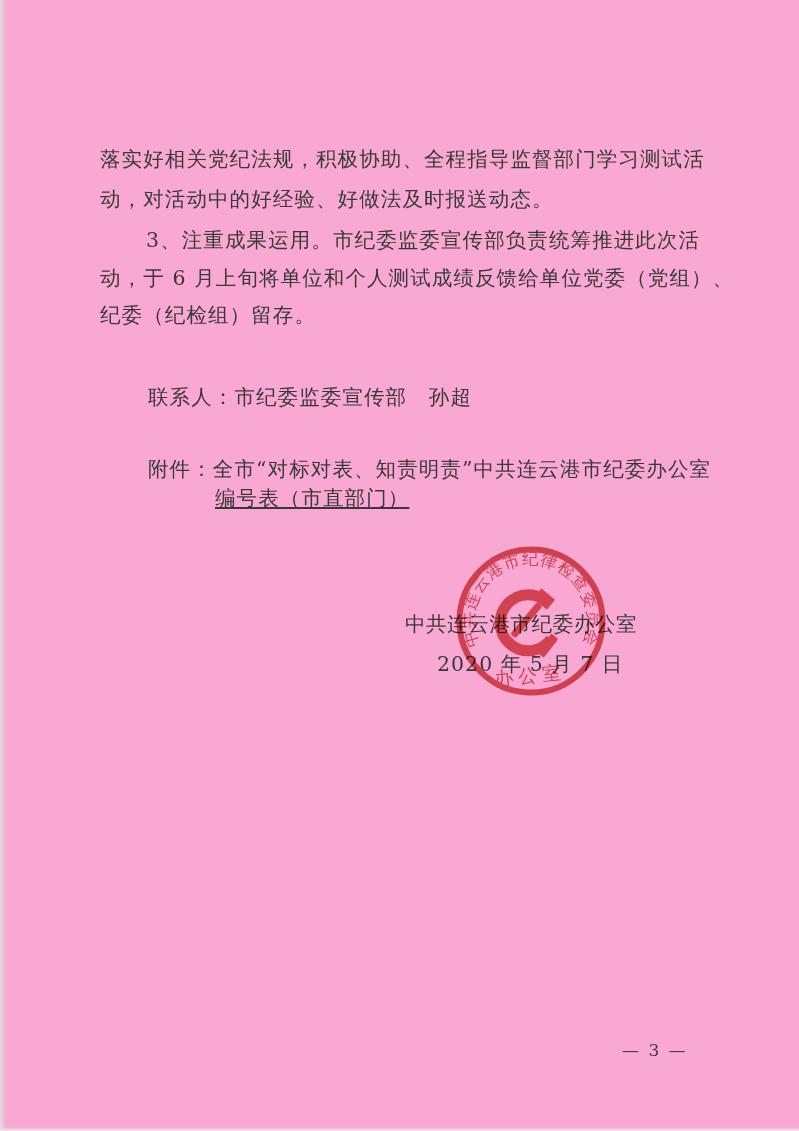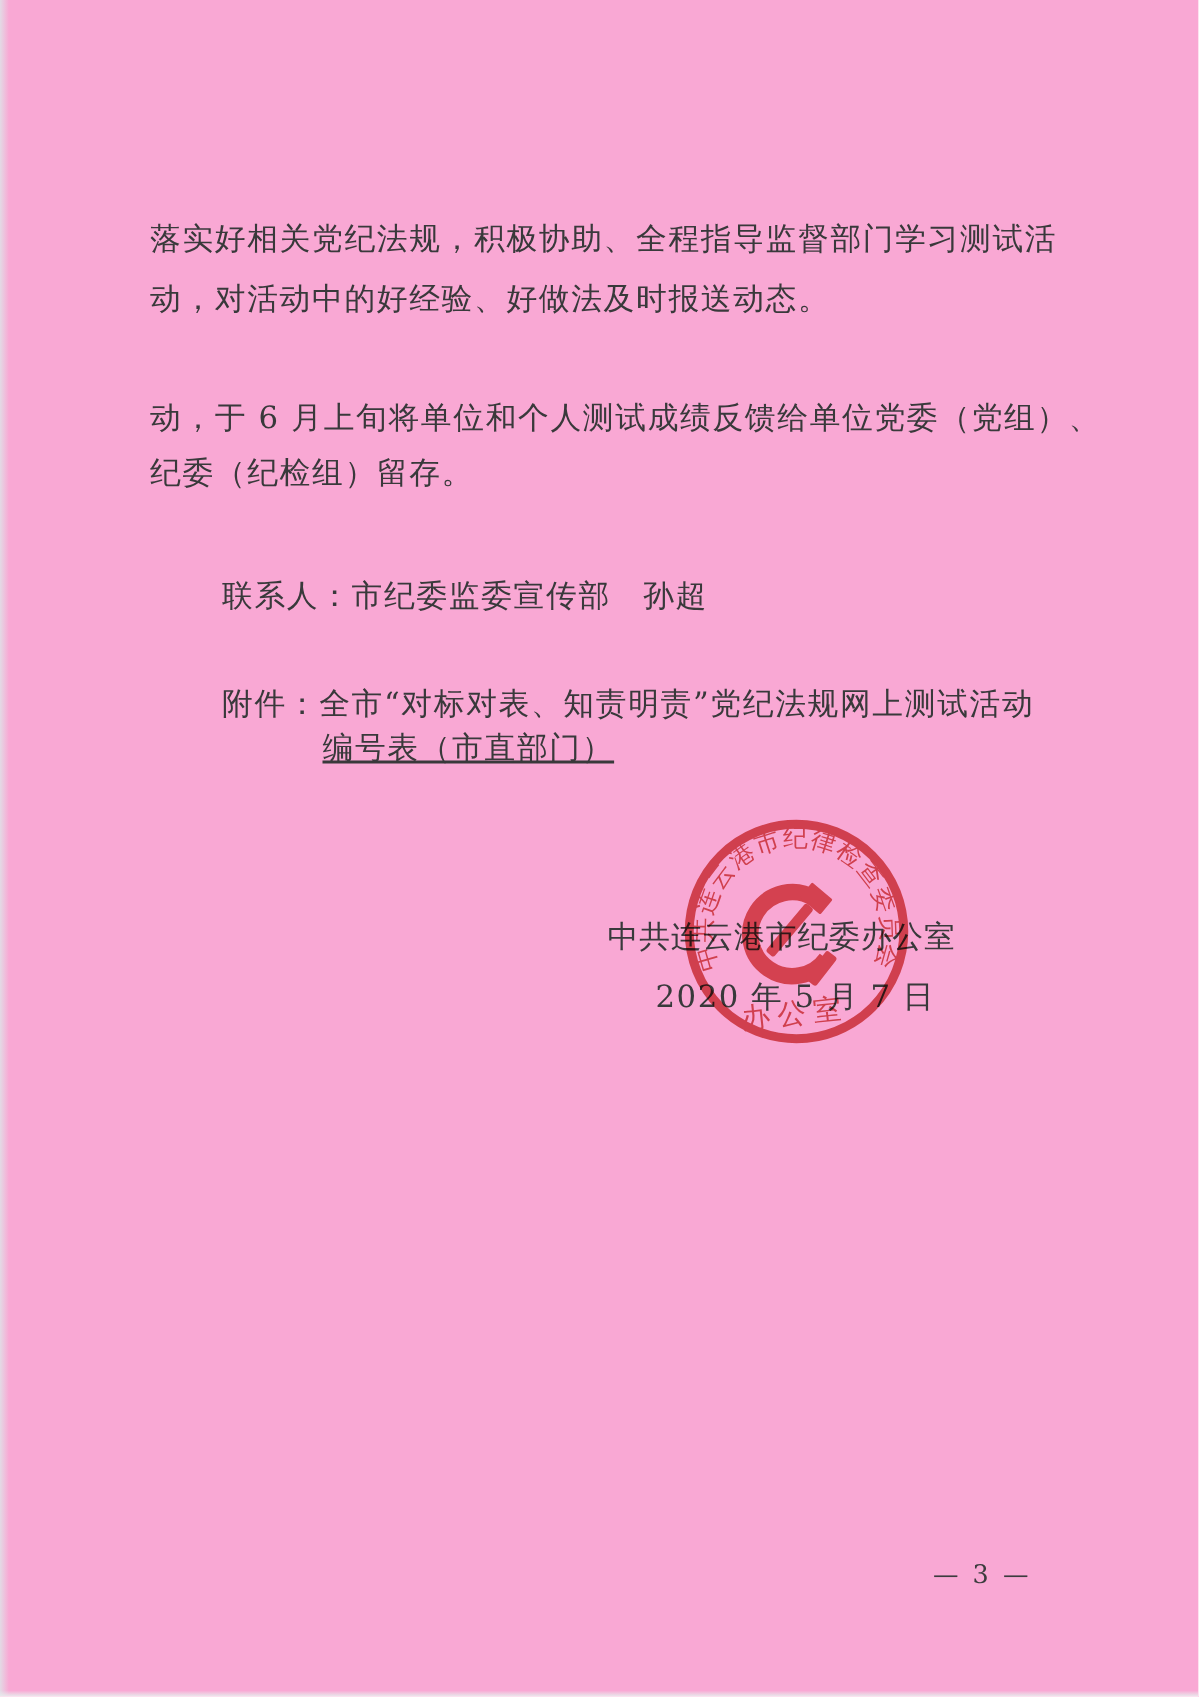--- a/index.html
+++ b/index.html
@@ -19,25 +19,26 @@
 </style>
 </head>
 <body>
 
 <div class="page">
   <div class="edge-left"></div>
   <div class="edge-bottom"></div>
 
   <div class="line" style="left:100px;top:145px;">落实好相关党纪法规，积极协助、全程指导监督部门学习测试活</div>
   <div class="line" style="left:100px;top:185px;">动，对活动中的好经验、好做法及时报送动态。</div>
+  <div class="line" style="left:146px;top:226px;">3、注重成果运用。市纪委监委宣传部负责统筹推进此次活</div>
   <div class="line" style="left:100px;top:264px;">动，于 6 月上旬将单位和个人测试成绩反馈给单位党委（党组）、</div>
   <div class="line" style="left:100px;top:301px;">纪委（纪检组）留存。</div>
   <div class="line" style="left:148px;top:340px;margin-top:43px;">联系人：市纪委监委宣传部　孙超</div>
 
-  <div class="line" style="left:148px;top:455px;">附件：全市“对标对表、知责明责”党纪法规网上测试活动</div>
+  <div class="line" style="left:148px;top:455px;">附件：全市“对标对表、知责明责”中共连云港市纪委办公室</div>
   <div class="line" style="left:215px;top:484px;text-decoration:underline;">编号表（市直部门）</div>
 
   <div class="sig" style="left:405px;top:610px;">中共连云港市纪委办公室</div>
   <div class="sig" style="left:437px;top:650px;letter-spacing:1px;">2020 年 5 月 7 日</div>
 
   <svg class="seal" width="160" height="160" viewBox="0 0 160 160">
     <defs>
       <path id="sealArc" d="M 28.3 102.1 A 57 57 0 1 1 131.7 102.1" fill="none"></path>
     </defs>
     <circle cx="80" cy="78" r="71.5" fill="none" stroke="#d14f4b" stroke-width="6"></circle>

